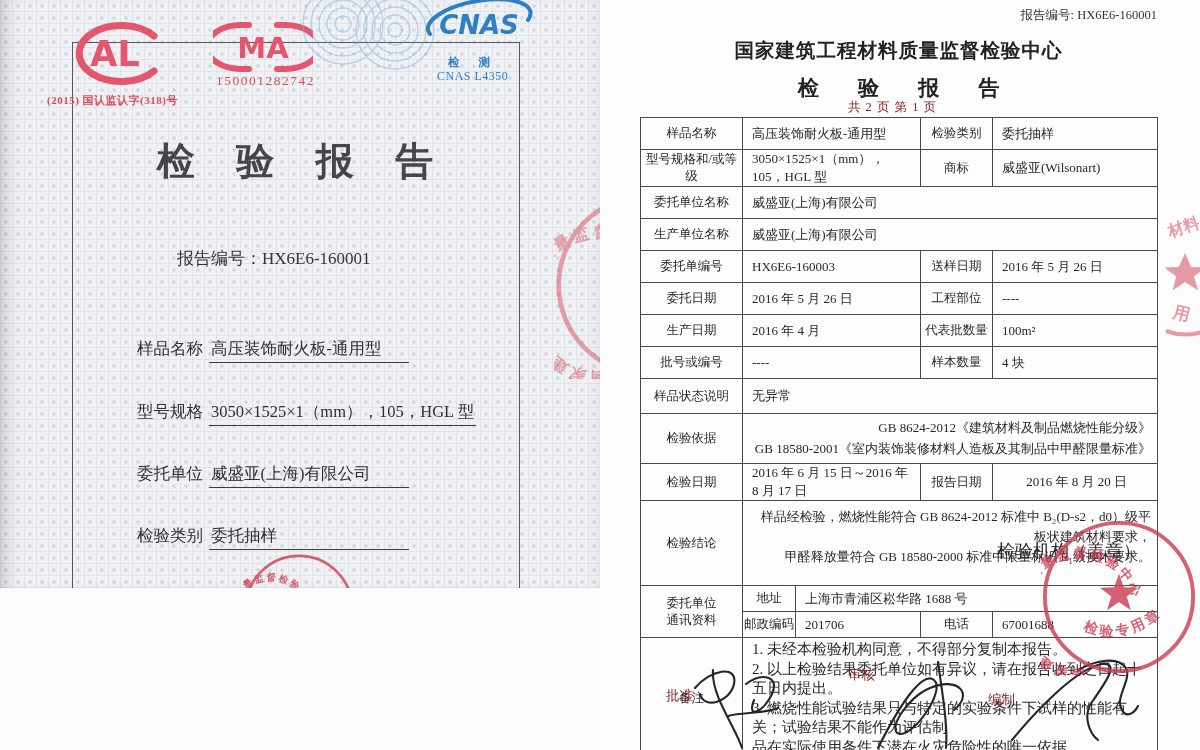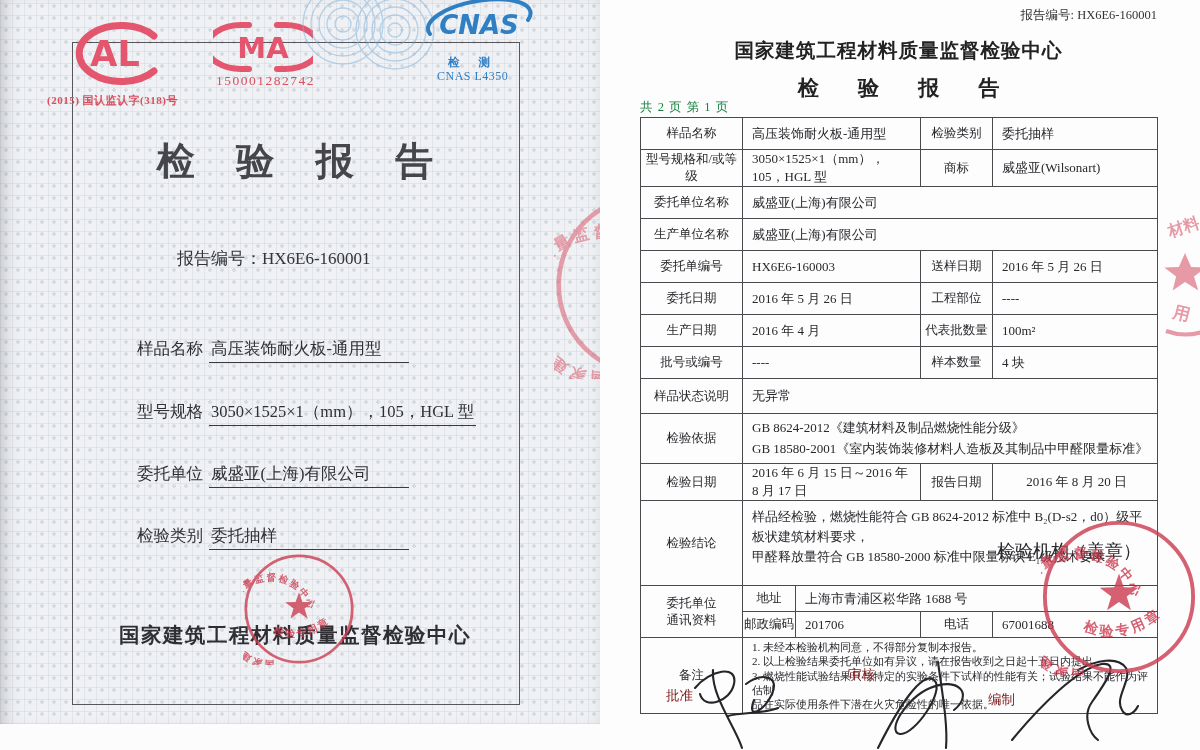--- a/index.html
+++ b/index.html
@@ -1,19 +1,19 @@
 <!DOCTYPE html>
 <html><head>
 <meta charset="utf-8">
 <style>
   html,body{margin:0;padding:0;background:#ffffff;}
   .screen{position:relative;width:1200px;height:750px;overflow:hidden;
           font-family:"Liberation Serif","DejaVu Serif",serif;color:#2b2b2e;background:#fcfcfd;}
   
-  .page-left{position:absolute;left:0;top:0;width:600px;height:724px;overflow:hidden;
+  .page-left{position:absolute;left:0;top:0;width:600px;height:588px;overflow:hidden;
     background-color:#eff1f4;
     background-image:
       radial-gradient(circle at 6px 6px, rgba(176,184,198,.38) 1.6px, transparent 2.1px),
       repeating-linear-gradient(0deg, rgba(193,199,210,.30) 0 1px, transparent 1px 12px),
       repeating-linear-gradient(90deg, rgba(193,199,210,.30) 0 1px, transparent 1px 12px);
     background-size:12px 12px, auto, auto;
     box-shadow:inset 14px 0 16px -10px rgba(60,60,70,.25), inset -10px 0 14px -10px rgba(60,60,70,.10);}
   .cover-border{position:absolute;left:72px;top:42px;width:446px;height:661px;border:1.5px solid #56565c;}
   .cert-no{position:absolute;left:47px;top:93px;font-size:11px;color:#d8505f;font-weight:bold;letter-spacing:.5px;}
   .cma-num{position:absolute;left:216px;top:73px;font-size:13.5px;color:#d8505f;letter-spacing:1.5px;}
@@ -27,30 +27,30 @@
   .lfield .fval{display:inline-block;min-width:196px;border-bottom:1.3px solid #3a3a40;padding:0 2px 2px 2px;}
   .cover-org{position:absolute;left:72px;top:621px;width:446px;text-align:center;
              font-size:20.5px;font-weight:bold;color:#2e2e33;letter-spacing:1.5px;}
   
   .page-right{position:absolute;left:600px;top:0;width:600px;height:750px;background:#fdfdfe;}
   .r-reportno{position:absolute;left:640px;top:7px;width:517px;text-align:right;font-size:12.5px;color:#333;}
   .r-orgtitle{position:absolute;left:620px;top:37px;width:557px;text-align:center;
               font-size:19.5px;font-weight:bold;color:#222;letter-spacing:1px;}
   .r-title{position:absolute;left:620px;top:74px;width:557px;text-align:center;
            font-size:21px;font-weight:bold;color:#222;letter-spacing:17px;text-indent:17px;}
-  .r-pageinfo{position:absolute;left:640px;top:99px;width:505px;text-align:left;font-size:12.5px;color:#15803d;letter-spacing:1px;}
+  .r-pageinfo{position:absolute;left:640px;top:99px;width:505px;text-align:center;font-size:12.5px;color:#7f1d1d;letter-spacing:1px;}
   .rtable{position:absolute;left:640px;top:117px;width:517px;border-collapse:collapse;table-layout:fixed;
           font-size:13px;color:#28282c;}
   .rtable td{border:1px solid #4a4a4e;padding:0 6px;vertical-align:middle;overflow:hidden;}
   .rtable td.lab{text-align:center;padding:0 1px;font-size:12.5px;}
   .rtable td.val{text-align:left;padding-left:9px;}
   .rtable td.rel{position:relative;margin-left:40px;}
   .seal-label{position:absolute;right:16px;bottom:22px;font-size:18px;}
-  .tline{line-height:1.55;}
-  .nline{line-height:1.3;font-size:11px;}
+  .tline{line-height:1.55;text-align:right;}
+  .nline{line-height:1.3;font-size:15px;}
   .footer-label{position:absolute;font-size:13.5px;color:#7f1d1d;}
   
   .stamp{position:absolute;pointer-events:none;}
   .sig-layer{position:absolute;left:600px;top:640px;pointer-events:none;}
 </style>
 </head>
 <body>
 
 <div class="screen">
 

